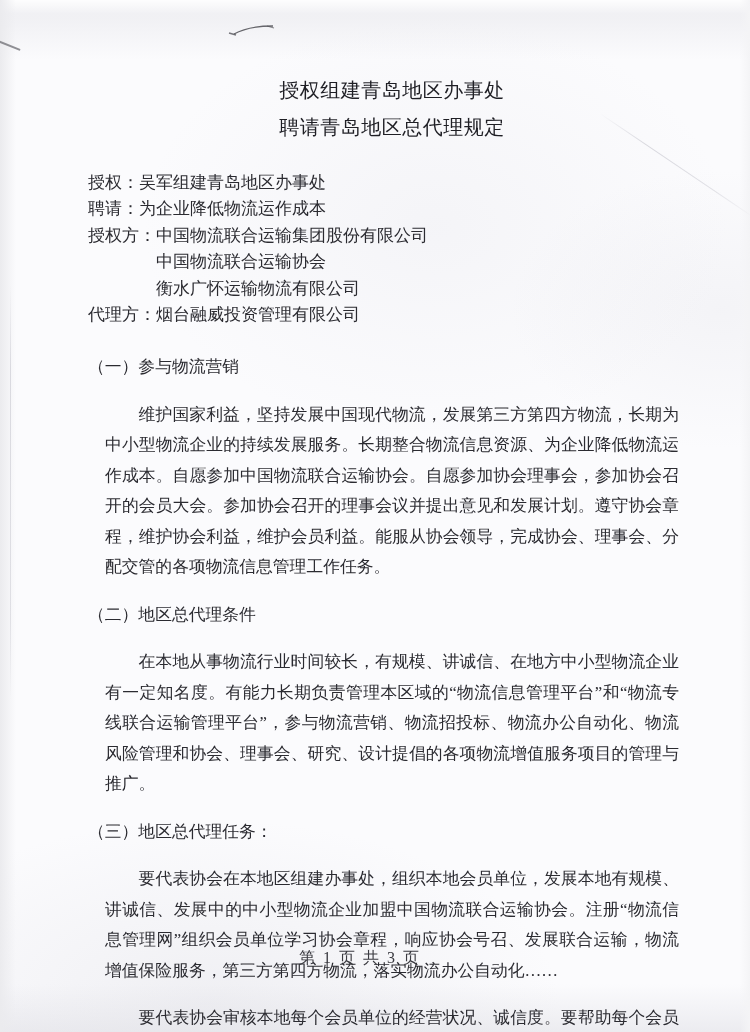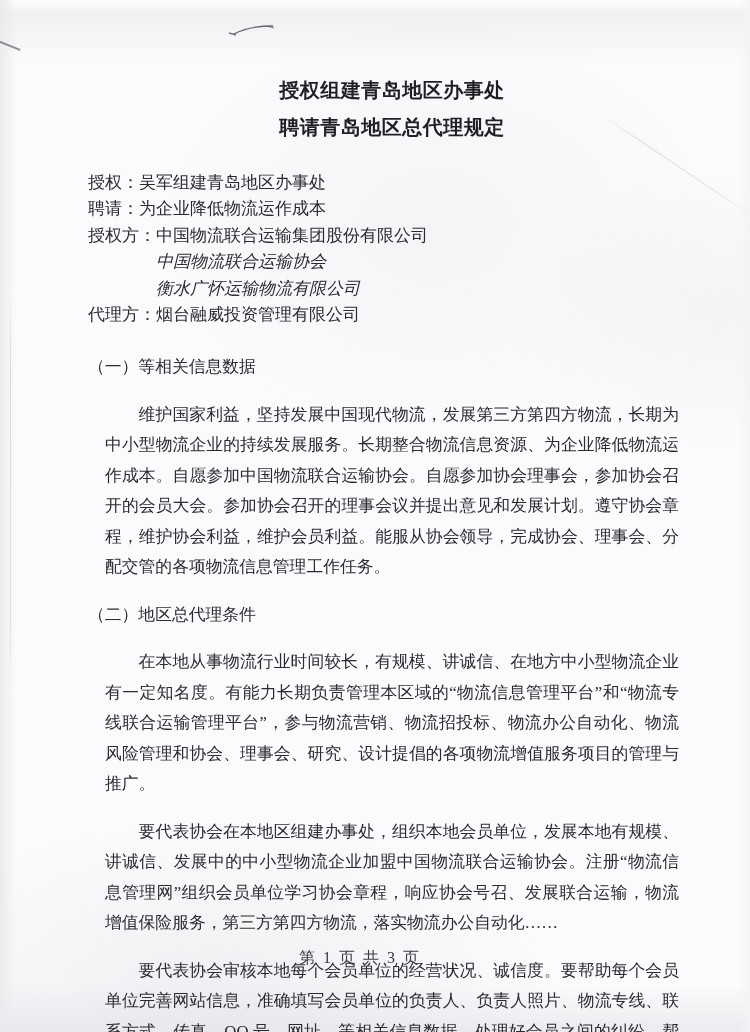--- a/index.html
+++ b/index.html
@@ -37,27 +37,27 @@
     background:linear-gradient(90deg, rgba(255,255,255,0), rgba(168,168,180,.42) 30%, rgba(168,168,180,.30) 75%, rgba(255,255,255,0));
     transform:rotate(34deg);transform-origin:left top;
   }
   .staple{position:absolute;left:227px;top:20px;width:52px;height:18px;}
   
   .doc{
     position:absolute;left:88px;top:0;width:608px;
   }
   .title{
     margin:72px 0 13px 0;
-    text-align:center;font-weight:700;font-size:20px;line-height:37px;
+    text-align:center;font-weight:400;font-size:20px;line-height:37px;
     color:#1f1f25;letter-spacing:.5px;
   }
   .meta{
     margin-top:24px;font-size:17px;line-height:26.4px;color:#2b2b31;
   }
-  .meta .cont{padding-left:68px;font-style:italic;}
+  .meta .cont{padding-left:68px;}
   .body{
     margin-top:24px;font-size:16.8px;line-height:30.5px;
     text-align:justify;color:#2b2b31;
   }
   .body .heading{margin:0;}
   .body p{margin:17px;text-indent:2em;}
   .footer{
     position:absolute;left:0;top:948px;width:720px;text-align:center;
     font-size:16px;letter-spacing:2px;color:#3a3a40;
   }
@@ -86,26 +86,27 @@
     <div class="meta">
       <div>授权：吴军组建青岛地区办事处</div>
       <div>聘请：为企业降低物流运作成本</div>
       <div>授权方：中国物流联合运输集团股份有限公司</div>
       <div class="cont">中国物流联合运输协会</div>
       <div class="cont">衡水广怀运输物流有限公司</div>
       <div>代理方：烟台融威投资管理有限公司</div>
     </div>
 
     <div class="body">
-      <div class="heading">（一）等相关信息数据</div>
+      <div class="heading">（一）参与物流营销</div>
       <p>维护国家利益，坚持发展中国现代物流，发展第三方第四方物流，长期为中小型物流企业的持续发展服务。长期整合物流信息资源、为企业降低物流运作成本。自愿参加中国物流联合运输协会。自愿参加协会理事会，参加协会召开的会员大会。参加协会召开的理事会议并提出意见和发展计划。遵守协会章程，维护协会利益，维护会员利益。能服从协会领导，完成协会、理事会、分配交管的各项物流信息管理工作任务。</p>
 
       <div class="heading">（二）地区总代理条件</div>
       <p>在本地从事物流行业时间较长，有规模、讲诚信、在地方中小型物流企业有一定知名度。有能力长期负责管理本区域的“物流信息管理平台”和“物流专线联合运输管理平台”，参与物流营销、物流招投标、物流办公自动化、物流风险管理和协会、理事会、研究、设计提倡的各项物流增值服务项目的管理与推广。</p>
 
+      <div class="heading">（三）地区总代理任务：</div>
       <p>要代表协会在本地区组建办事处，组织本地会员单位，发展本地有规模、讲诚信、发展中的中小型物流企业加盟中国物流联合运输协会。注册“物流信息管理网”组织会员单位学习协会章程，响应协会号召、发展联合运输，物流增值保险服务，第三方第四方物流，落实物流办公自动化……</p>
       <p>要代表协会审核本地每个会员单位的经营状况、诚信度。要帮助每个会员单位完善网站信息，准确填写会员单位的负责人、负责人照片、物流专线、联系方式、传真、QQ 号、网址、等相关信息数据。处理好会员之间的纠纷。帮助会员单位：利用“物流信息管理平台”</p>
     </div>
 
   </div>
 
   <div class="footer">第 1 页 共 3 页</div>
 
 </div>
 

